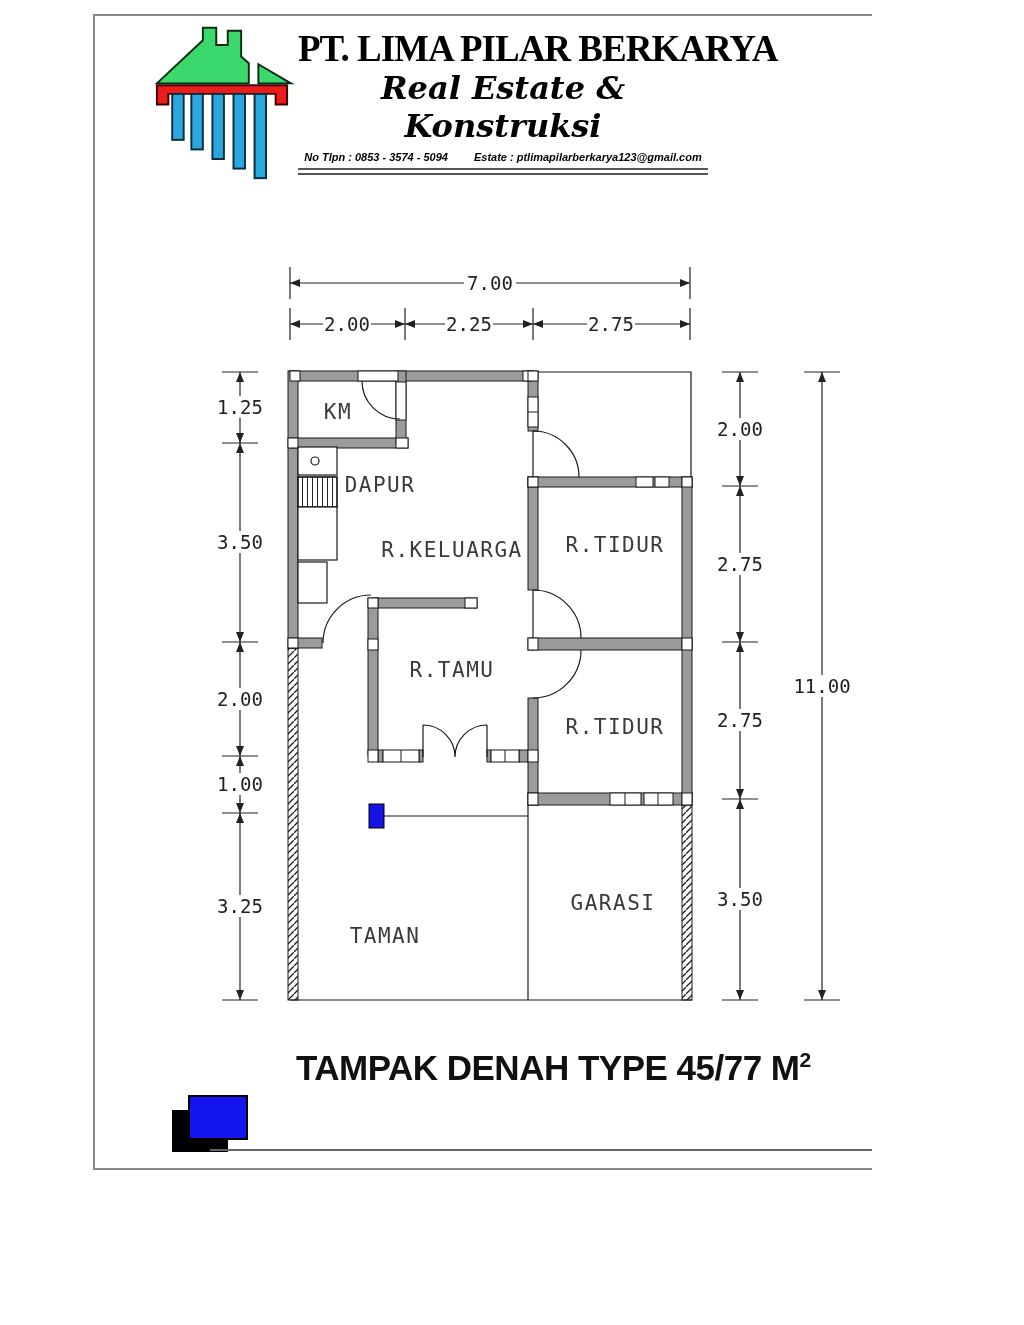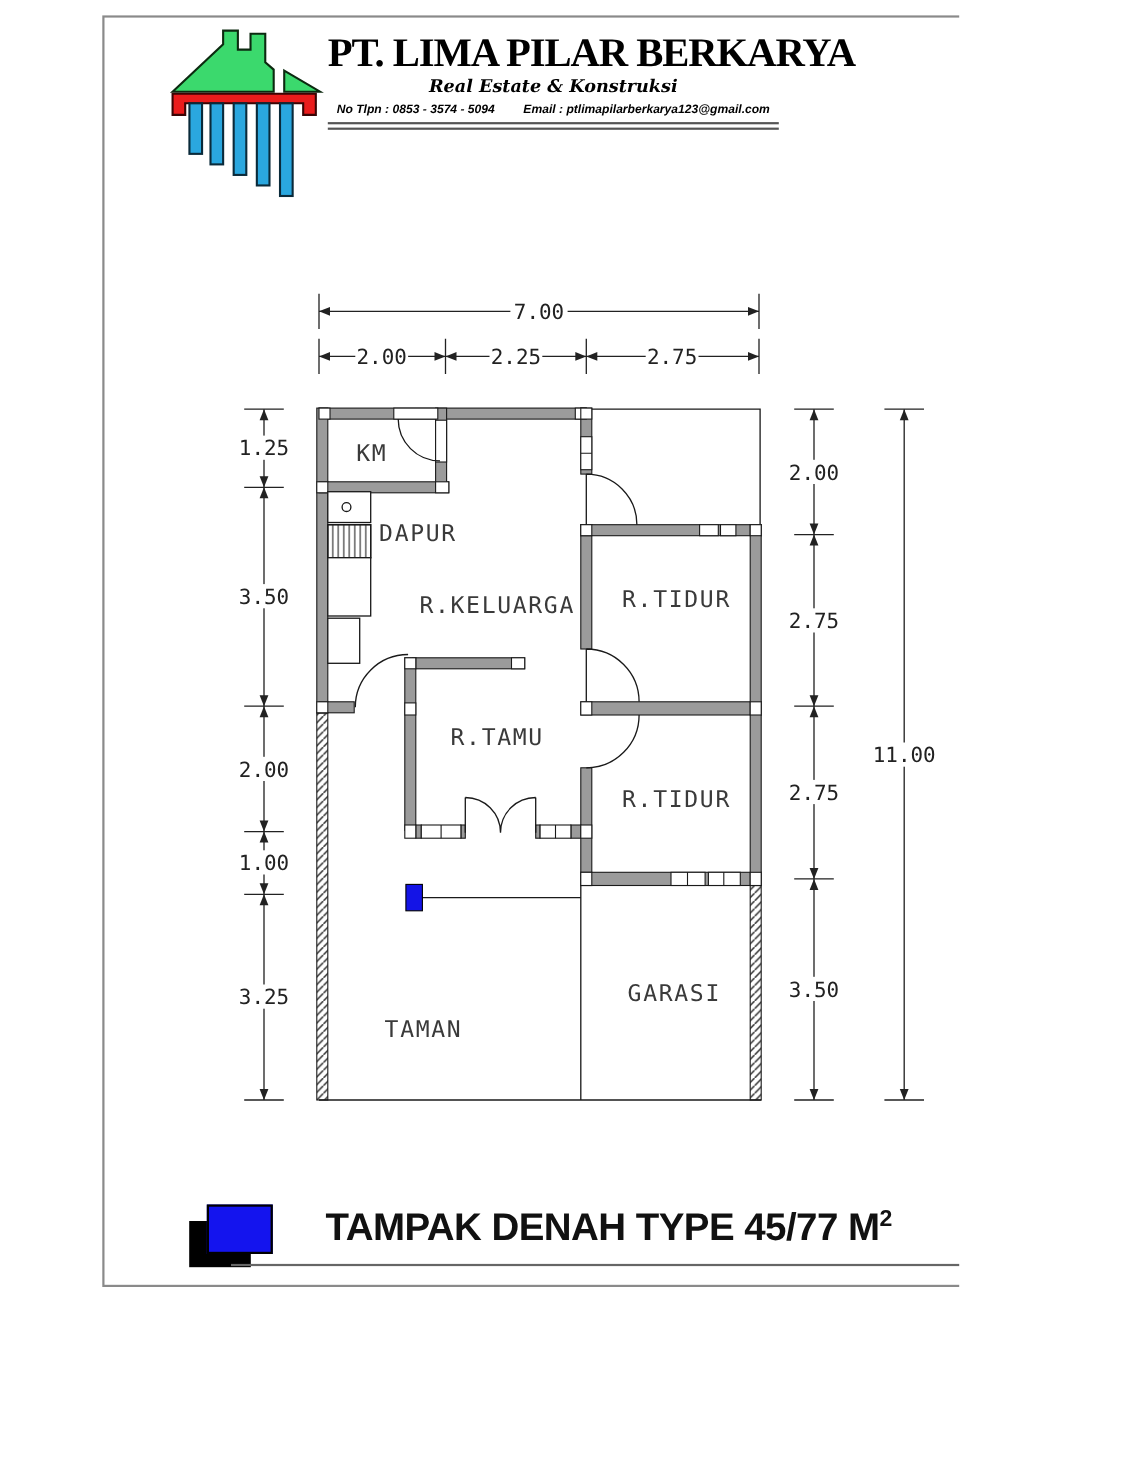--- a/index.html
+++ b/index.html
@@ -6,32 +6,32 @@
   .page{position:relative;width:872px;height:1325px;background:#fff;overflow:hidden;
         font-family:"Liberation Sans",sans-serif;}
   .page-border{position:absolute;left:93px;top:14px;width:871px;height:1152px;
         border:2px solid #8a8a8a;}
   
   .logo{position:absolute;left:146px;top:24px;width:152px;height:158px;}
   .header-text{position:absolute;left:298px;top:30px;width:410px;text-align:center;color:#000;}
   .company-name{font-family:"Liberation Serif",serif;font-weight:bold;font-size:37px;
         letter-spacing:-1px;line-height:1.05;white-space:nowrap;}
   .tagline{font-family:"DejaVu Serif",serif;font-style:italic;font-weight:bold;
-        font-size:16px;margin-top:0px;}
+        font-size:32px;margin-top:0px;}
   .address{font-size:12px;font-weight:bold;font-style:italic;margin-top:3px;white-space:nowrap;}
   .contact{font-size:11px;font-weight:bold;font-style:italic;margin-top:6px;white-space:nowrap;}
   .contact .email-part{margin-left:26px;}
   .header-rule{margin-top:5px;height:3px;border-top:2px solid #555;border-bottom:2px solid #555;}
   
   .plan{position:absolute;left:180px;top:245px;width:700px;height:780px;}
   
   .sq-black{position:absolute;left:172px;top:1110px;width:56px;height:42px;background:#000;}
   .sq-blue{position:absolute;left:188px;top:1095px;width:56px;height:41px;background:#1414ee;
         border:2px solid #000;}
-  .footer-title{position:absolute;left:296px;top:1096px;font-weight:bold;font-size:35px;
+  .footer-title{position:absolute;left:296px;top:1048px;font-weight:bold;font-size:35px;
         letter-spacing:-0.5px;color:#111;white-space:nowrap;}
   .footer-title sup{font-size:21px;}
   .footer-rule{position:absolute;left:210px;top:1149px;width:680px;height:2px;background:#666;}
   svg text{font-family:"DejaVu Sans Mono",monospace;}
   .room-label{font-size:21px;fill:#3a3a3a;letter-spacing:1.5px;}
   .dim-label{font-size:19px;fill:#222;}
 </style>
 </head>
 <body>
 
@@ -50,21 +50,21 @@
       <rect x="66" y="73" width="12" height="68"></rect>
       <rect x="88" y="73" width="12" height="78"></rect>
       <rect x="110" y="73" width="12" height="88"></rect>
     </g>
   </svg>
 
   <div class="header-text">
     <div class="company-name">PT. LIMA PILAR BERKARYA</div>
     <div class="tagline">Real Estate &amp; Konstruksi</div>
     <div class="contact">
-      <span>No Tlpn : 0853 - 3574 - 5094</span><span class="email-part">Email : ptlimapilarberkarya123@gmail.com</span>
+      <span>No Tlpn : 0853 - 3574 - 5094</span><span class="email-part">Estate : ptlimapilarberkarya123@gmail.com</span>
     </div>
     <div class="header-rule"></div>
   </div>
 
   <svg class="plan" viewBox="180 245 700 780">
     <defs>
       <pattern id="hatch45" width="7" height="7" patternUnits="userSpaceOnUse">
         <path d="M0,7 L7,0" stroke="#222" stroke-width="1.3"></path>
       </pattern>
       <pattern id="vstripe" width="5" height="10" patternUnits="userSpaceOnUse">

